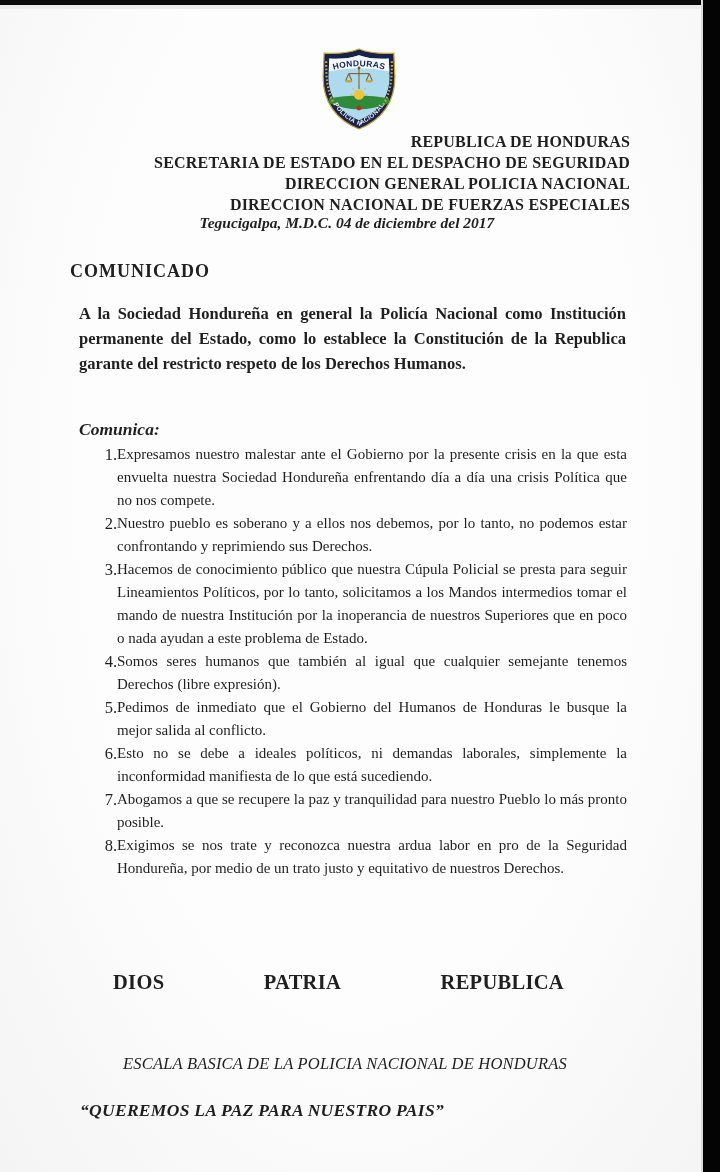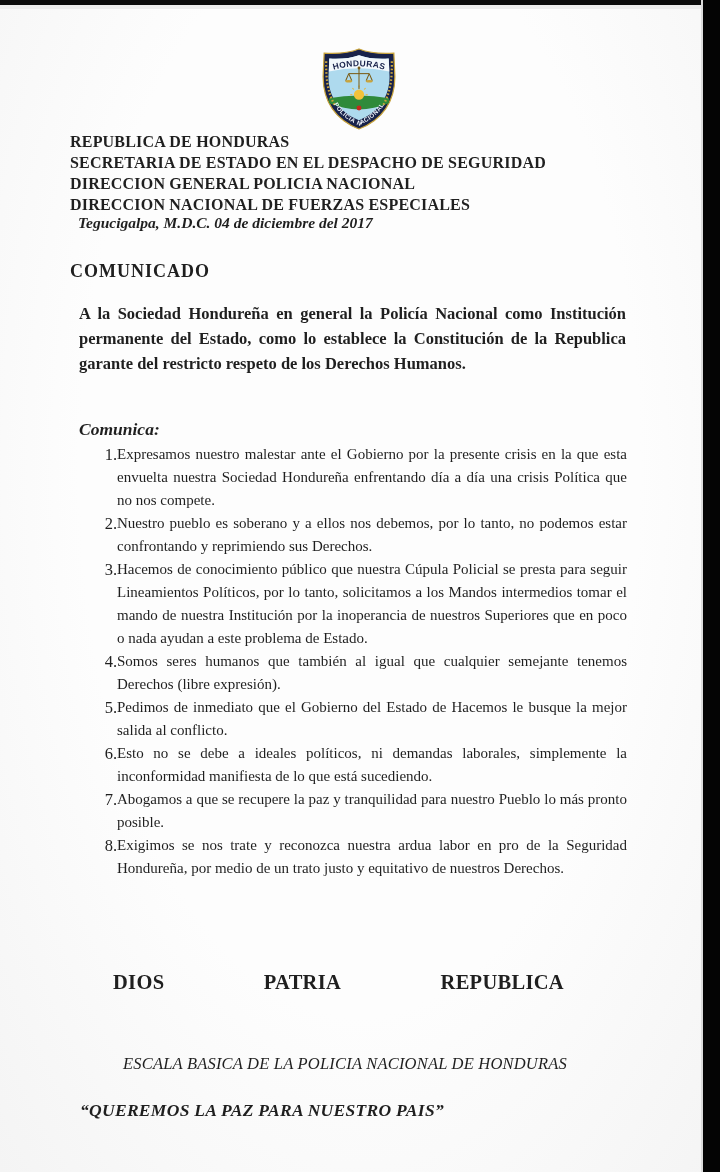--- a/index.html
+++ b/index.html
@@ -19,26 +19,26 @@
   .bar-top{position:absolute;top:0;left:0;width:720px;height:5px;background:#0b0b0b;}
   .bar-top-shadow{position:absolute;top:5px;left:0;width:720px;height:4px;background:#ededed;}
   .bar-right{position:absolute;top:0;right:0;width:17px;height:1172px;background:#040404;border-left:2px solid #dcdcdc;}
 
   
   .badge{position:absolute;left:320px;top:48px;width:78px;height:82px;}
   .badge text{font-family:"Liberation Sans", sans-serif;font-weight:bold;}
 
   .hdr{
     position:absolute;left:70px;top:131px;width:560px;
-    text-align:left;font-weight:bold;font-size:16px;line-height:21px;
+    text-align:right;font-weight:bold;font-size:16px;line-height:21px;
     letter-spacing:0.2px;
   }
   .dateline{
     position:absolute;left:78px;top:214px;width:538px;
-    text-align:left;font-style:italic;font-weight:bold;font-size:15.5px;
+    text-align:center;font-style:italic;font-weight:bold;font-size:15.5px;
   }
   .doc-title{
     position:absolute;left:70px;top:261px;width:560px;
     text-align:left;font-weight:bold;font-size:18px;letter-spacing:1px;
   }
   .intro{
     position:absolute;left:79px;top:301px;width:547px;
     font-size:16.5px;line-height:25px;text-align:justify;font-weight:bold;
   }
   .list-heading{
@@ -148,21 +148,21 @@
     <div class="item">
       <span class="item-num">3.</span>
       <span class="item-text">Hacemos de conocimiento público que nuestra Cúpula Policial se presta para seguir Lineamientos Políticos, por lo tanto, solicitamos a los Mandos intermedios tomar el mando de nuestra Institución por la inoperancia de nuestros Superiores que en poco o nada ayudan a este problema de Estado.</span>
     </div>
     <div class="item">
       <span class="item-num">4.</span>
       <span class="item-text">Somos seres humanos que también al igual que cualquier semejante tenemos Derechos (libre expresión).</span>
     </div>
     <div class="item">
       <span class="item-num">5.</span>
-      <span class="item-text">Pedimos de inmediato que el Gobierno del Estado de Hacemos le busque la mejor salida al conflicto.</span>
+      <span class="item-text">Pedimos de inmediato que el Gobierno del Humanos de Honduras le busque la mejor salida al conflicto.</span>
     </div>
     <div class="item">
       <span class="item-num">6.</span>
       <span class="item-text">Esto no se debe a ideales políticos, ni demandas laborales, simplemente la inconformidad manifiesta de lo que está sucediendo.</span>
     </div>
     <div class="item">
       <span class="item-num">7.</span>
       <span class="item-text">Abogamos a que se recupere la paz y tranquilidad para nuestro Pueblo lo más pronto posible.</span>
     </div>
     <div class="item">

